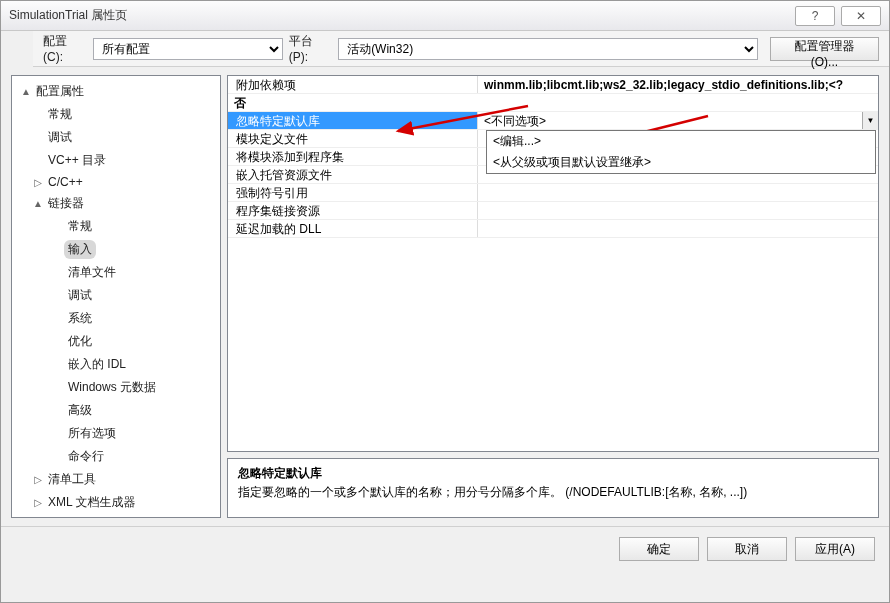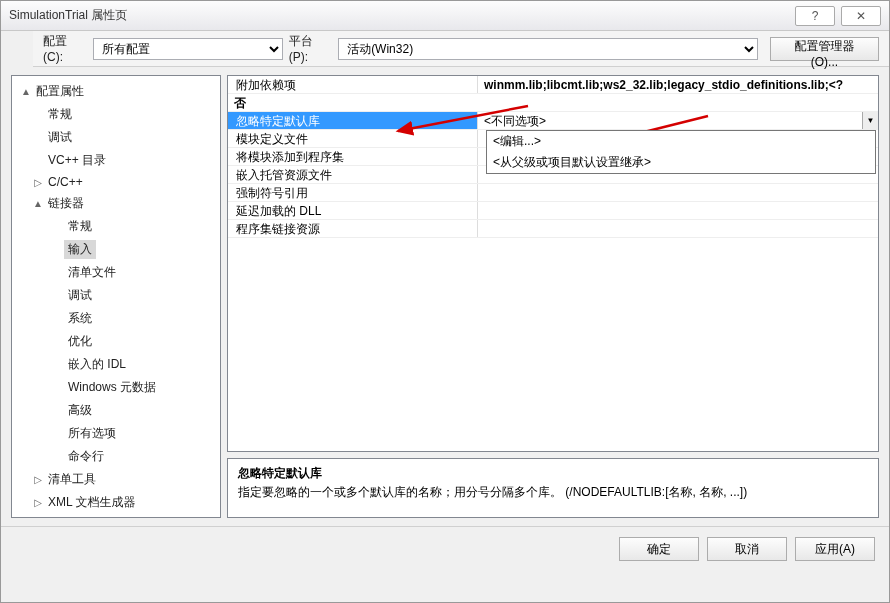--- a/index.html
+++ b/index.html
@@ -13,21 +13,21 @@
 .toolbar .sel-config{width:190px;}
 .toolbar .sel-platform{width:420px;}
 .toolbar .btn{height:24px;border:1px solid #acacac;background:linear-gradient(#fdfdfd,#e8e8e8);padding:0 10px;}
 .main{display:flex;height:460px;border-bottom:1px solid #d0d0d0;}
 .tree{width:210px;border:1px solid #828790;margin:8px 6px 8px 10px;background:#fff;overflow:auto;padding:4px 0;}
 .tree .node{padding:2px 0 2px 8px;white-space:nowrap;cursor:default;color:#222;display:flex;align-items:center;}
 .tree .tw{display:inline-block;width:12px;text-align:center;color:#666;font-size:10px;}
 .tree .lbl{padding:1px 4px;}
 .tree .d1{padding-left:20px;}
 .tree .d2{padding-left:40px;}
-.tree .selected .lbl{background:#d8d8d8;}
+.tree .selected .lbl{background:#d8d8d8;border-radius:6px;}
 .right{flex:1;margin:8px 10px 8px 0;display:flex;flex-direction:column;gap:6px;}
 .grid{flex:1;border:1px solid #828790;background:#fff;overflow:hidden;position:relative;}
 .row{display:flex;height:18px;line-height:18px;border-bottom:1px solid #eee;}
 .row .k{width:250px;padding-left:8px;border-right:1px solid #ddd;overflow:hidden;white-space:nowrap;}
 .row .v{flex:1;padding-left:6px;overflow:hidden;white-space:nowrap;font-weight:bold;position:relative;}
 .row.sel .k{background:#3399ff;color:#fff;}
 .row.sel .v{font-weight:normal;}
 .dd-btn{position:absolute;right:0;top:0;width:16px;height:18px;border-left:1px solid #aaa;background:#eee;display:flex;align-items:center;justify-content:center;font-size:8px;}
 .dropdown{position:absolute;left:258px;right:2px;top:54px;background:#fff;border:1px solid #767676;z-index:10;}
 .dropdown .opt{padding:2px 6px;}
@@ -166,25 +166,25 @@
         </div>
         <div class="row">
           <div class="k">嵌入托管资源文件</div>
           <div class="v"></div>
         </div>
         <div class="row">
           <div class="k">强制符号引用</div>
           <div class="v"></div>
         </div>
         <div class="row">
+          <div class="k">程序集链接资源</div>
+          <div class="v"></div>
+        </div>
+        <div class="row">
           <div class="k">延迟加载的 DLL</div>
-          <div class="v"></div>
-        </div>
-        <div class="row">
-          <div class="k">程序集链接资源</div>
           <div class="v"></div>
         </div>
         <div class="dropdown" id="dropdown">
           <div class="opt">&lt;编辑...&gt;</div>
           <div class="opt">&lt;从父级或项目默认设置继承&gt;</div>
         </div>
       <div class="arrow" style="left:160px;top:30px;">
         <svg width="140" height="40">
             <defs>
               <marker id="ah1" markerWidth="8" markerHeight="8" refX="6" refY="3" orient="auto">

